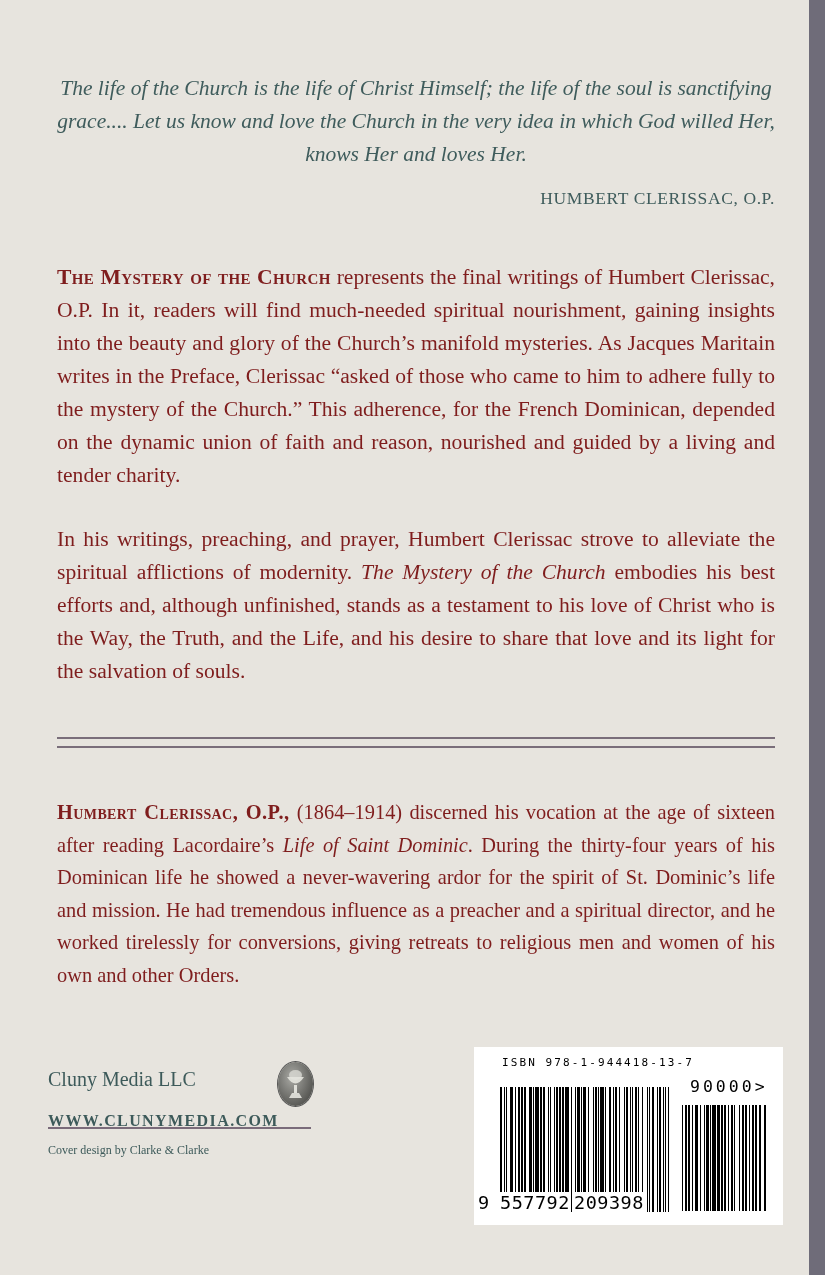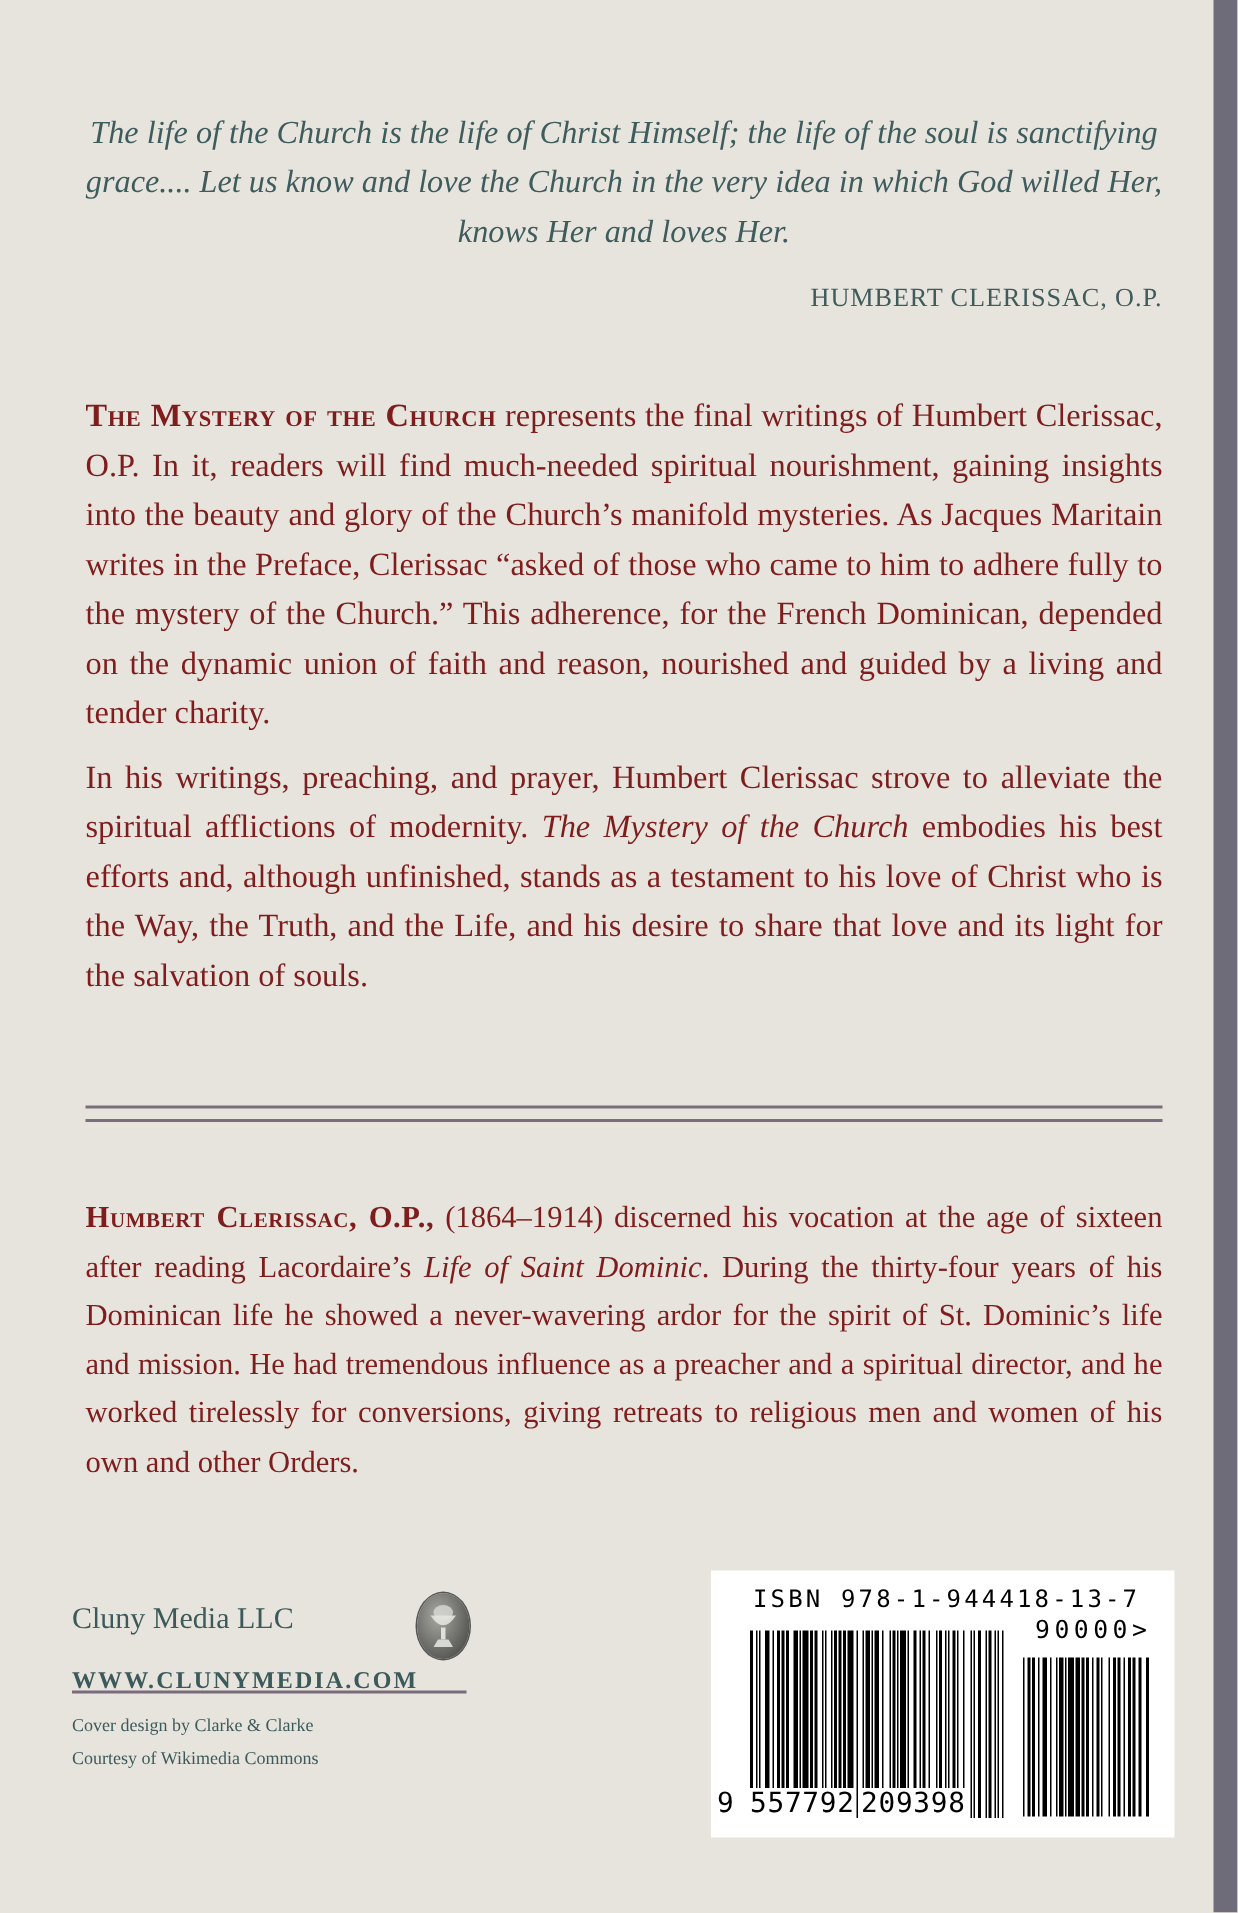--- a/index.html
+++ b/index.html
@@ -28,21 +28,21 @@
     position: absolute; left: 57px; width: 718px;
     font-family: "Liberation Serif", "DejaVu Serif", serif;
     font-size: 21.6px; line-height: 33px; text-align: justify;
     color: #7f1d1d;
   }
   .para .sc {
     font-variant: small-caps; font-weight: bold; letter-spacing: 0.4px;
   }
   .para em { font-style: italic; }
   #p1 { top: 261px; }
-  #p2 { top: 502px; }
+  #p2 { top: 523px; }
   #p3 { top: 796px; font-size: 20.4px; line-height: 32.5px; }
   .rule {
     position: absolute; left: 57px; width: 718px; height: 2px;
     background: #7a6e7a;
   }
   .publisher {
     position: absolute; left: 48px; top: 1066px;
     font-family: "Liberation Serif", serif; color: #3d5a5a;
   }
   .publisher .name { font-size: 20px; line-height: 26px; }
@@ -66,21 +66,21 @@
     color: #3d5a5a;
   }
   .credits em { font-style: italic; }
   .barcode-box {
     position: absolute; left: 474px; top: 1047px; width: 309px; height: 178px;
     background: #ffffff;
   }
   .isbn-text {
     position: absolute; left: 28px; top: 9px;
     font-family: "DejaVu Sans Mono", "Liberation Mono", monospace;
-    font-size: 16px; letter-spacing: 2.1px; color: #000;
+    font-size: 11px; letter-spacing: 2.1px; color: #000;
   }
   .price-text {
     position: absolute; left: 216px; top: 30px;
     font-family: "DejaVu Sans Mono", "Liberation Mono", monospace;
     font-size: 16.5px; letter-spacing: 3px; color: #000;
   }
   .bars-main {
     position: absolute; left: 26px; top: 40px; height: 125px; width: 170px;
     display: flex; align-items: flex-start;
   }
@@ -126,21 +126,20 @@
     <ellipse cx="17.5" cy="13" rx="6.5" ry="5" fill="#d6d6d0" opacity="0.85"></ellipse>
     <path d="M9 15 Q17.5 28 26 15 Z" fill="#e4e4de" opacity="0.9"></path>
     <rect x="16" y="23" width="3" height="8" fill="#e0e0da"></rect>
     <path d="M11 36 L24 36 L21 31 L14 31 Z" fill="#d8d8d2"></path>
   </svg>
 </div>
 <div class="pub-rule"></div>
 
 <div class="credits">
   <div>Cover design by Clarke &amp; Clarke</div>
-  <div>Courtesy of Wikimedia Commons</div>
 </div>
 
 <div class="barcode-box">
   <div class="isbn-text">ISBN 978-1-944418-13-7</div>
   <div class="price-text">90000&gt;</div>
   <div class="bars-main" id="bars-main">
       <div class="bar" style="width: 2.46377px;"></div>
       <div class="gap" style="width: 1.23188px;"></div>
       <div class="bar" style="width: 1.23188px;"></div>
       <div class="gap" style="width: 1.23188px;"></div>

